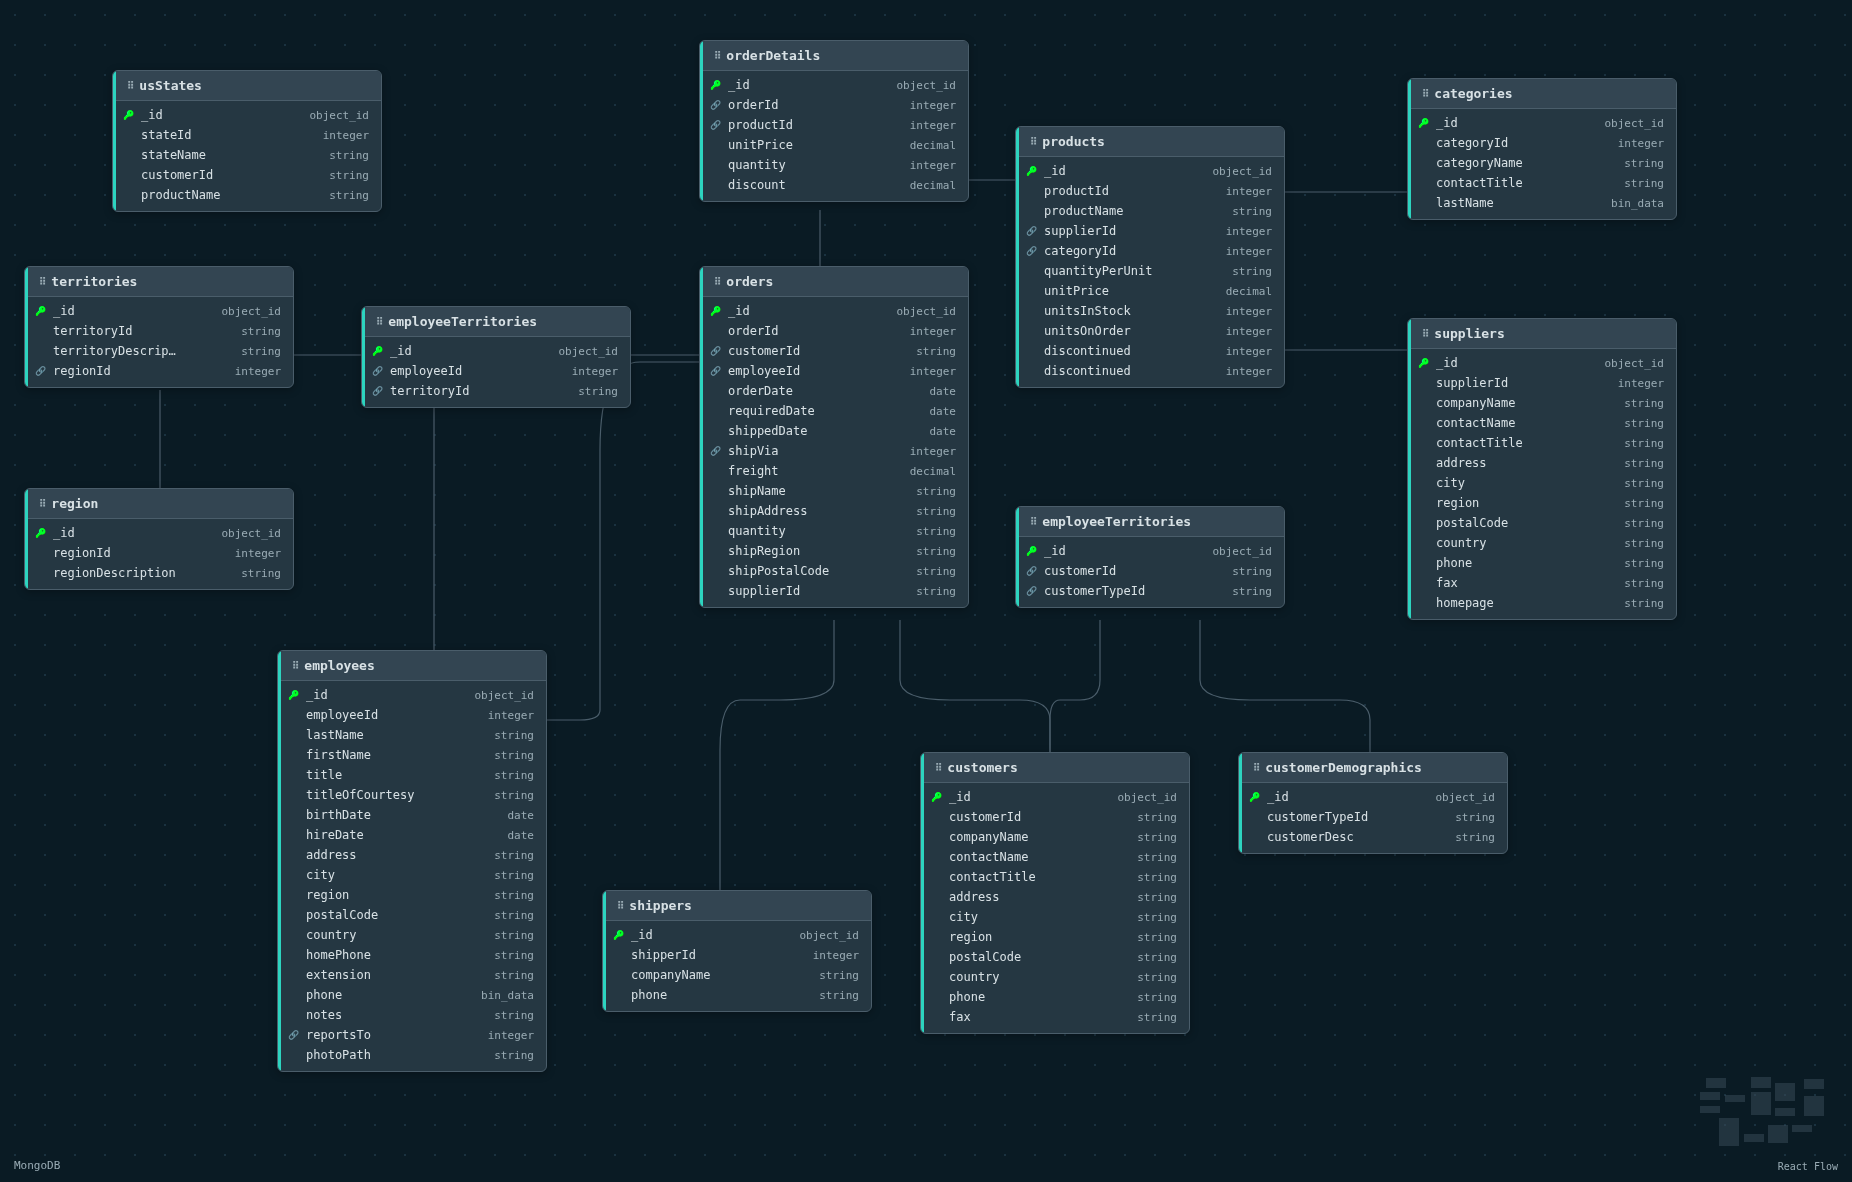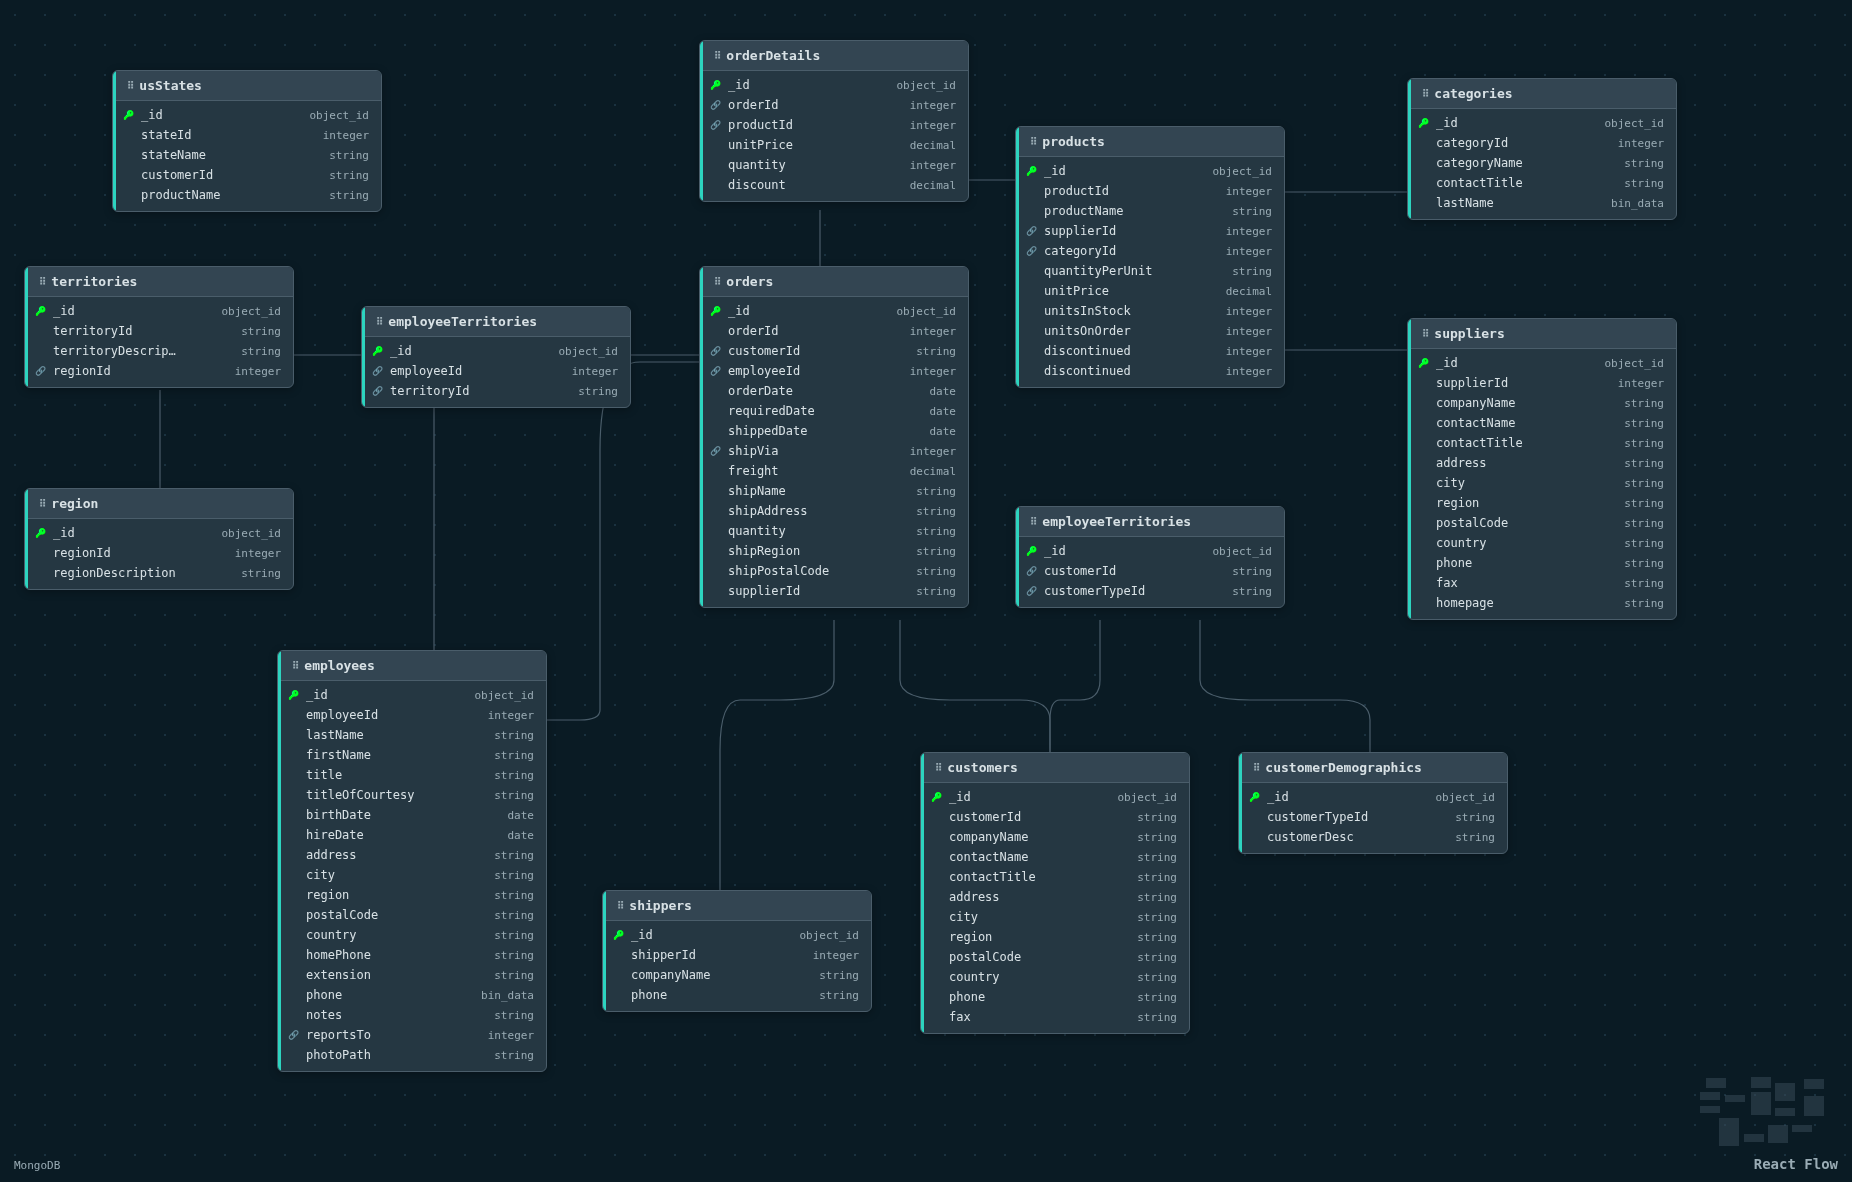--- a/index.html
+++ b/index.html
@@ -102,22 +102,21 @@
     left: 14px;
     bottom: 10px;
     color: var(--text-dim);
     font-size: 11px;
   }
   .footer-right {
     position: absolute;
     right: 14px;
     bottom: 10px;
     color: var(--text-dim);
-    font-size: 14px;
-    font-weight: bold;
+    font-size: 10px;
   }
   .minimap {
     position: absolute;
     right: 14px;
     bottom: 28px;
     width: 140px;
     height: 80px;
     opacity: 0.5;
   }
   .minimap-rect {

